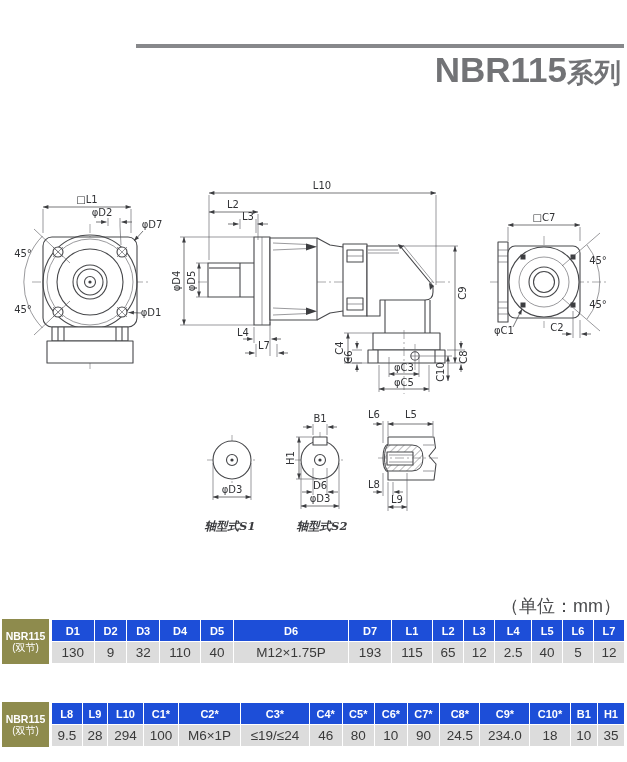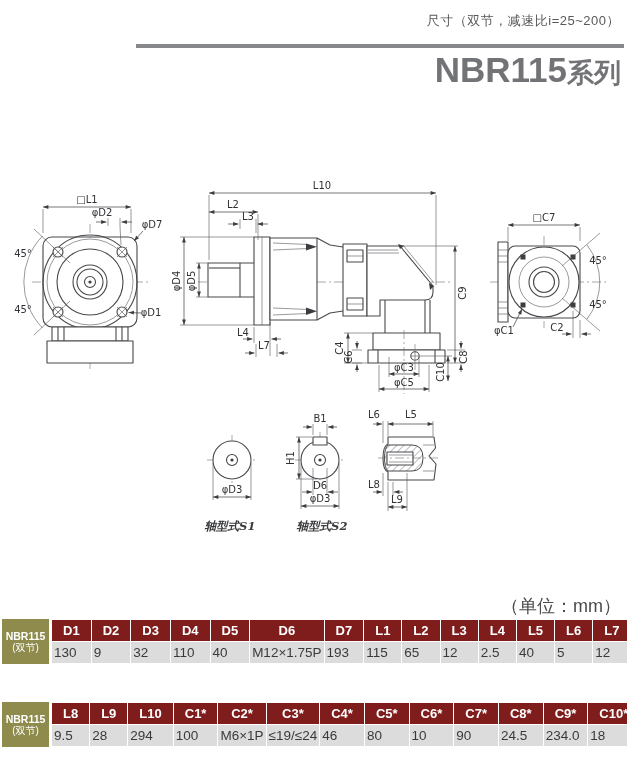--- a/index.html
+++ b/index.html
@@ -14,41 +14,40 @@
   .drawing{position:absolute;top:100px;left:0;}
 
   .dim-table{position:absolute;left:2px;right:2px;display:flex;align-items:stretch;}
   .dim-table.t1{top:619px;}
   .dim-table.t2{top:702px;}
   .tbl-label{width:47px;background:#8e8b4d;color:#fff;display:flex;flex-direction:column;
              justify-content:center;align-items:center;margin-right:2px;flex:none;}
   .tbl-label .l1{font-size:10.5px;font-weight:bold;line-height:12px;}
   .tbl-label .l2{font-size:10px;line-height:11px;}
   .dim-table table{border-collapse:collapse;flex:1;width:100%;}
-  .dim-table th{background:#7f1d1d;color:#fff;font-size:13px;font-weight:bold;
-                padding:1px 11px;border:1px solid #fff;height:19px;text-align:center;white-space:nowrap;}
+  .dim-table th{background:#1d4ed8;color:#fff;font-size:11px;font-weight:bold;
+                padding:1px 3px;border:1px solid #fff;height:19px;text-align:center;white-space:nowrap;}
   .dim-table td{background:#dcdcdc;color:#3a3a3a;font-size:13.5px;padding:1px 2px;
-                border:1px solid #fff;height:19px;white-space:nowrap;}
+                text-align:center;border:1px solid #fff;height:19px;white-space:nowrap;}
 
   .ln{fill:none;stroke:#47484b;stroke-width:1.1;stroke-linejoin:round;}
   .lnf{fill:#fff;stroke:#47484b;stroke-width:1.1;stroke-linejoin:round;}
   .thin{fill:none;stroke:#55565a;stroke-width:.6;}
   .dim{fill:none;stroke:#3c3d40;stroke-width:.7;}
   .cl{fill:none;stroke:#707174;stroke-width:.6;stroke-dasharray:9 3 2 3;}
   .dk{fill:#3c3d40;stroke:none;}
   text.dt{font-size:10px;fill:#313235;font-family:"DejaVu Sans",sans-serif;}
   text.cap{font-size:11.5px;font-weight:bold;font-style:italic;fill:#3a3b3e;
            font-family:"DejaVu Serif","Liberation Serif",serif;}
 </style>
 </head>
 <body>
 
 <div class="page">
 
-  <div class="header-note">尺寸（双节，减速比i=25~200）</div>
   <div class="rule"></div>
   <div class="title">
     <span class="main">NBR115</span><span class="suffix">系列</span>
   </div>
 
   <svg class="drawing" width="627" height="485" viewBox="0 100 627 485" xmlns="http://www.w3.org/2000/svg">
     <defs>
       <marker id="arr" viewBox="0 0 10 8" markerWidth="9" markerHeight="7" refX="9.4" refY="4" orient="auto-start-reverse">
           <path d="M0.6,0.9 L9.4,4 L0.6,7.1 Z" fill="#3c3d40"></path>
         </marker>

